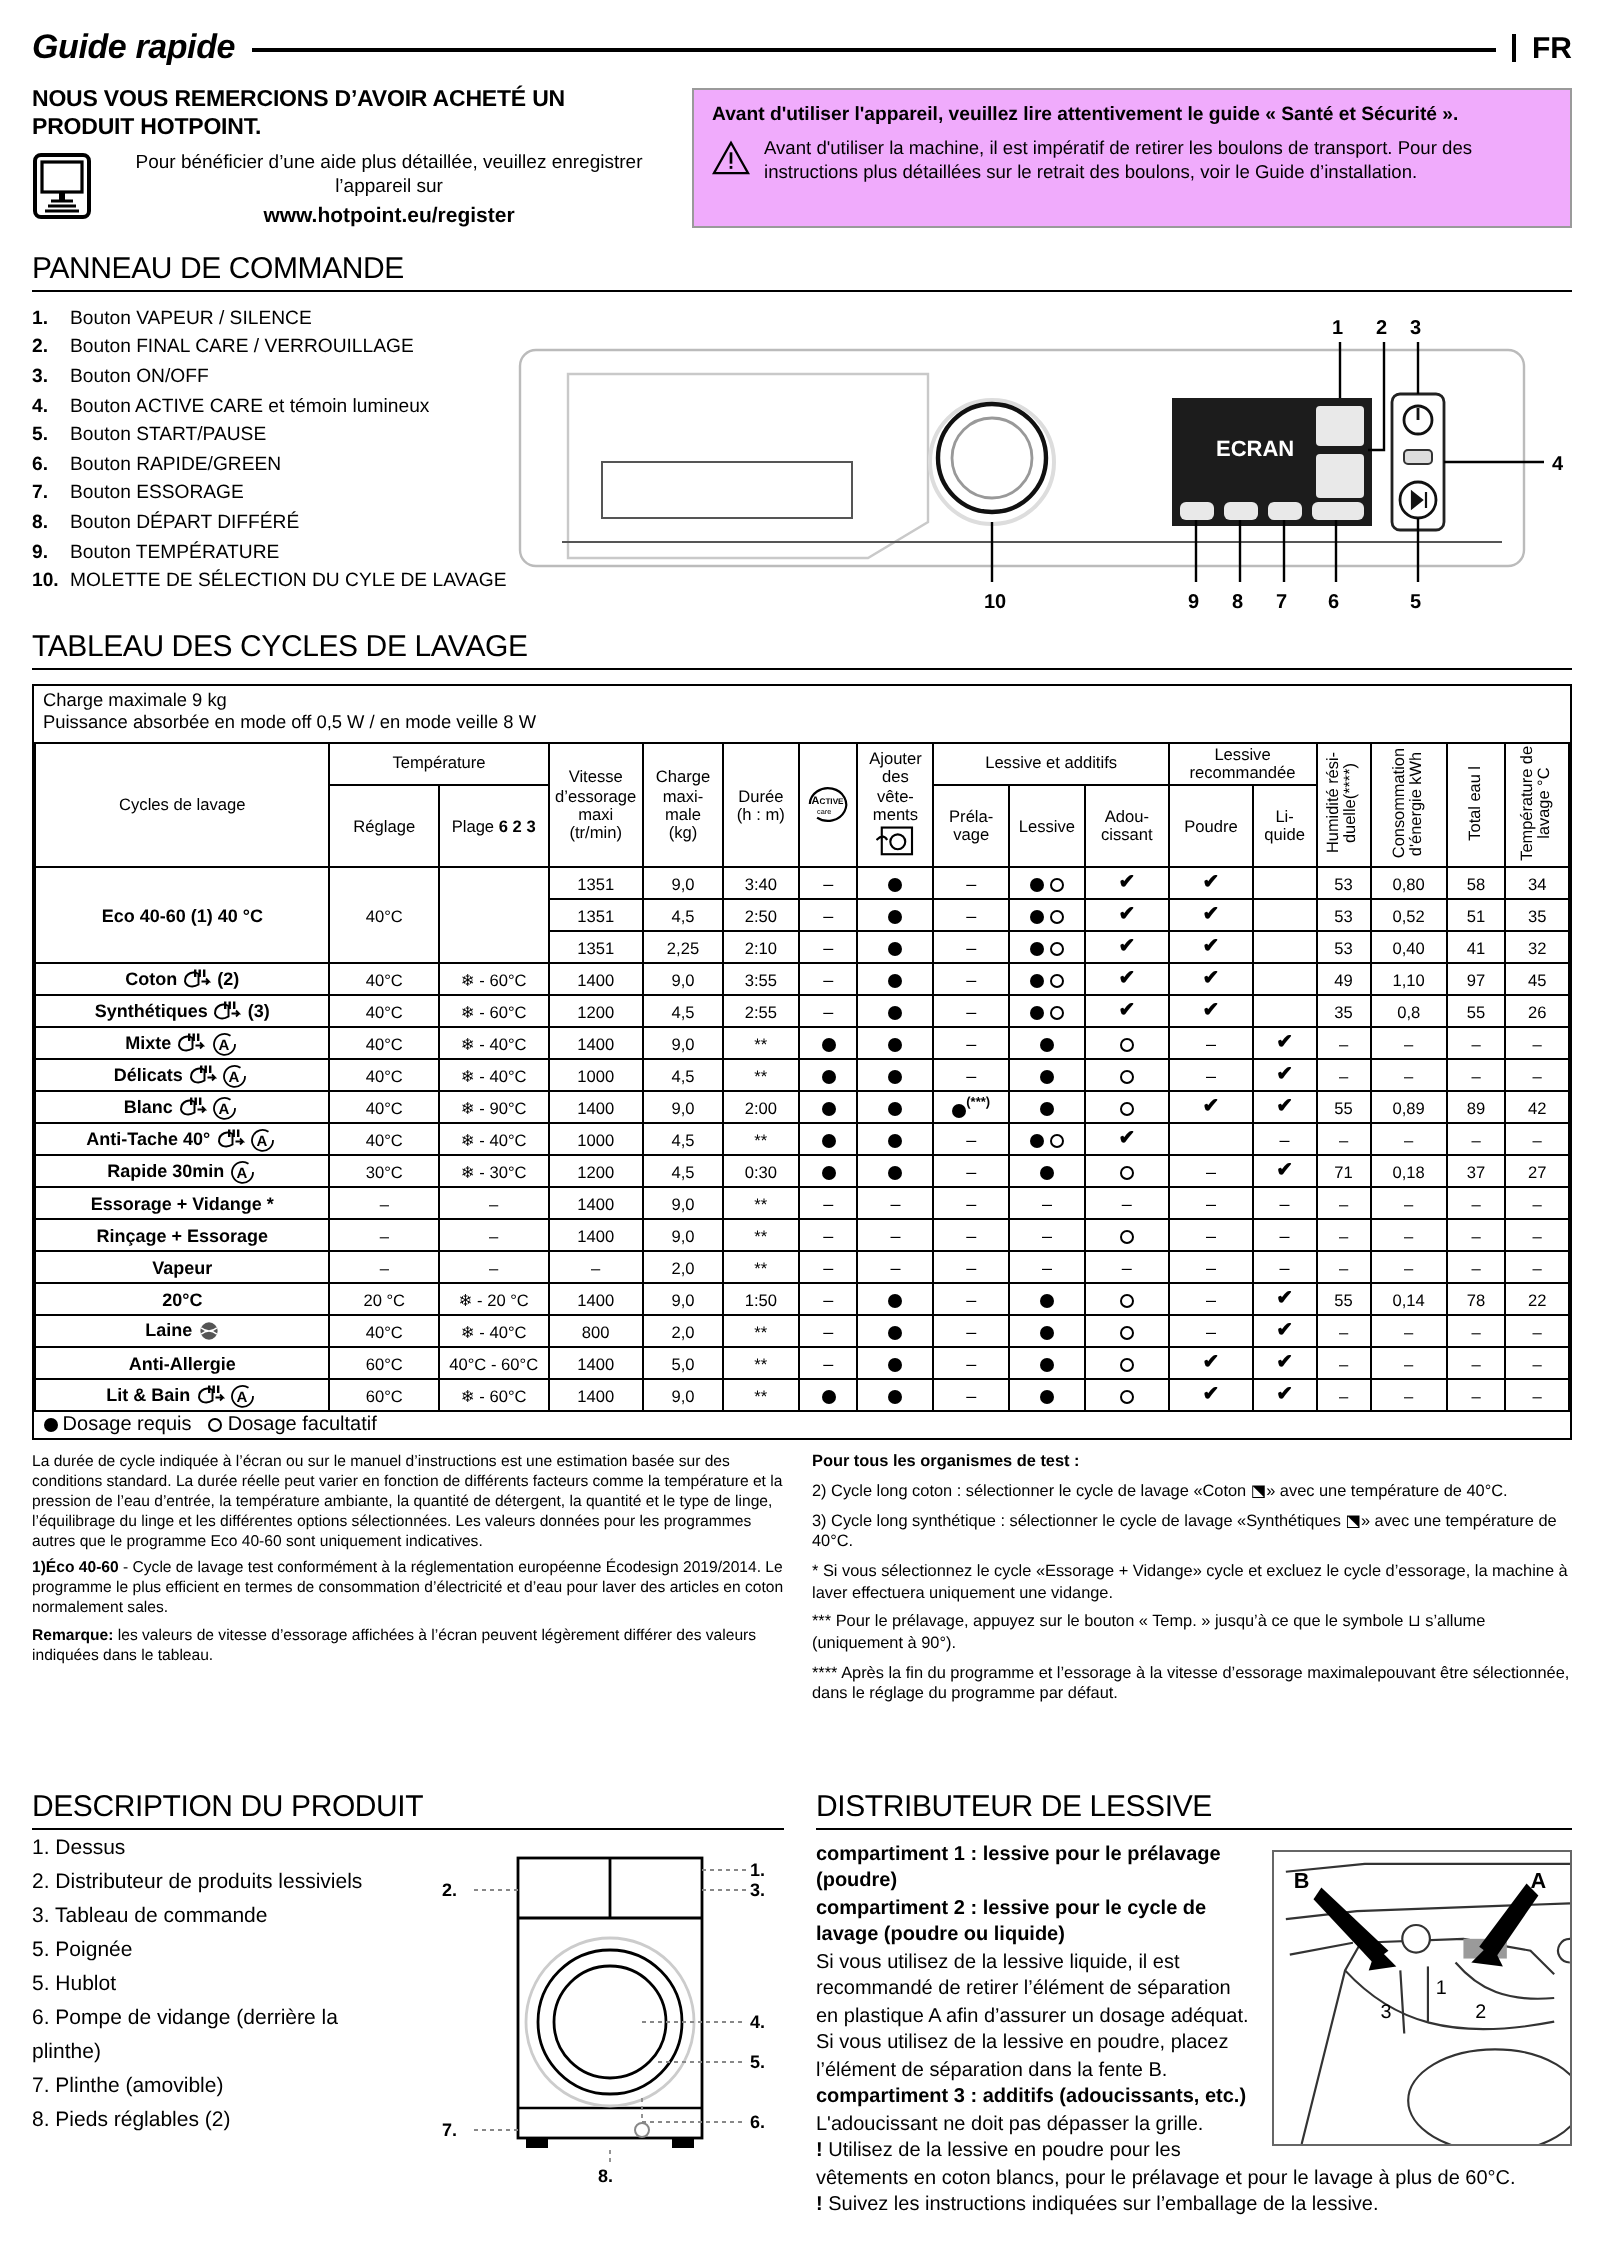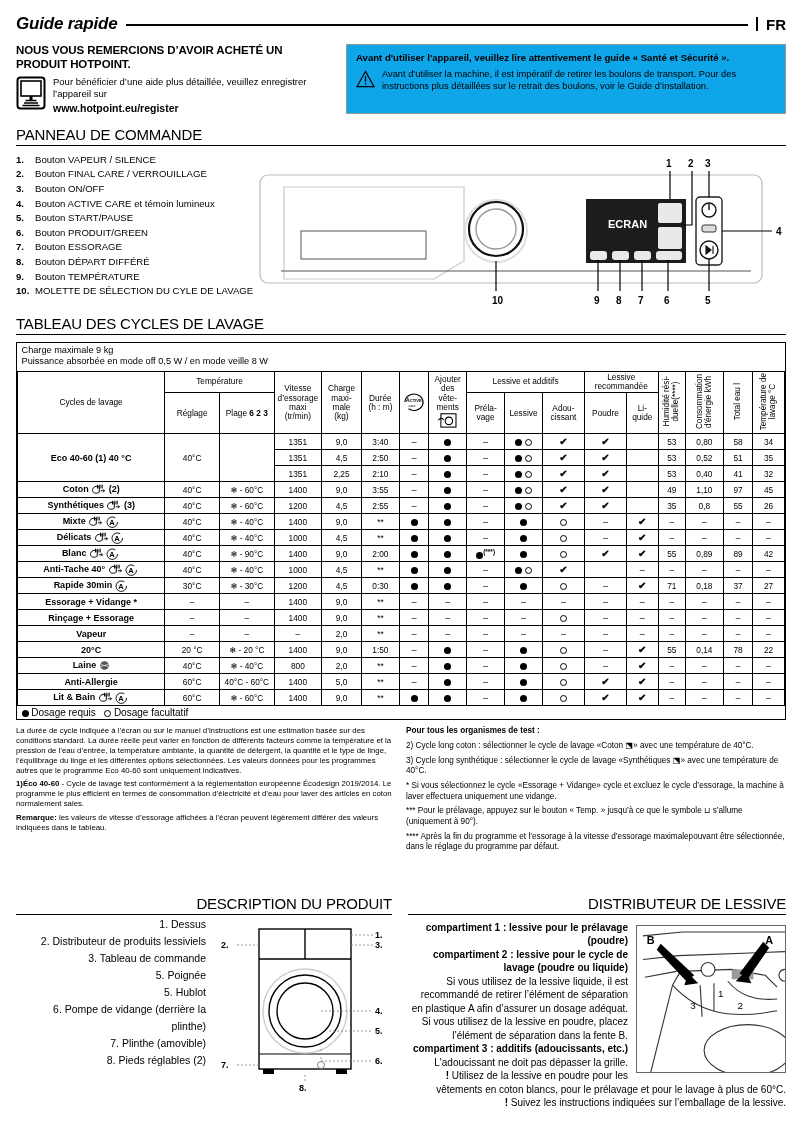--- a/index.html
+++ b/index.html
@@ -17,26 +17,26 @@
   
   .hdr { display:flex; align-items:center; gap:8px; }
   .hdr-title { font-style: italic; font-weight: bold; font-size: 17px; letter-spacing:-0.2px; white-space:nowrap; }
   .hdr-rule { flex:1; height:0; border-top:2px solid #000; position:relative; top:1px; }
   .hdr-tick { width:0; height:14px; border-left:2px solid #000; }
   .hdr-lang { font-weight:bold; font-size:15px; }
 
   .intro { display:flex; gap:10px; margin-top:10px; }
   .intro-left { width:320px; }
   .thanks { font-weight:bold; font-size:11.5px; line-height:1.18; letter-spacing:-0.1px; }
-  .reg-row { display:flex; gap:7px; margin-top:5px; align-items:flex-start; }
+  .reg-row { display:flex; gap:7px; margin-top:5px; align-items:flex-start;text-align:center; }
   .reg-text { font-size:9.5px; line-height:1.2; }
   .reg-url { font-weight:bold; font-size:10.5px; margin-top:3px; display:block; }
   .monitor { width:30px; height:34px; flex:0 0 auto; }
 
-  .warnbox { flex:1; border:1px solid #9a9a9a; background:#0ea5e9; padding:7px 9px; }
+  .warnbox { flex:1; border:1px solid #9a9a9a; background:#f0abfc; padding:7px 9px; }
   .warn-title { font-weight:bold; font-size:9.6px; line-height:1.25; }
   .warn-body { display:flex; gap:7px; margin-top:5px; align-items:flex-start; }
   .warn-tri { width:19px; height:18px; flex:0 0 auto; margin-top:1px;}
   .warn-text { font-size:9.3px; line-height:1.28; }
 
   
   .sec-title { font-weight:normal; font-size:15px; margin-top:12px; letter-spacing:-0.2px;}
   .sec-rule { border-top:1.5px solid #000; margin-top:2px; }
 
   
@@ -64,21 +64,21 @@
   .ovf { white-space:nowrap; }
 
   
   .notes { display:flex; gap:14px; margin-top:6px; }
   .notes-l { width:376px; font-size:7.8px; line-height:1.26; }
   .notes-r { flex:1; font-size:8.2px; line-height:1.3; }
   .notes-r p, .notes-l p { margin:0 0 4px 0; }
   .b { font-weight:bold; }
 
   
-  .bottom { display:flex; gap:16px; margin-top:26px;text-align:right; }
+  .bottom { display:flex; gap:16px; margin-top:26px; }
   .bl { width:376px; }
   .br { flex:1; }
   .desc-list { margin-top:1px; font-size:10.5px; line-height:1.62; width:190px; float:left;}
   .wm-fig { float:right; width:175px; height:180px; position:relative; }
   .disp-text { font-size:10px; line-height:1.35; margin-top:6px; }
   .disp-text p { margin:0; }
   .disp-fig { float:right; width:150px; height:148px; margin:4px 0 4px 8px; border:1.5px solid #666; }
   .excl { font-weight:bold; }
   .clear { clear:both; }
 </style>
@@ -143,21 +143,21 @@
       <div class="cp-item">
           <span class="cp-num">4.</span>
           <span>Bouton ACTIVE CARE et témoin lumineux</span>
         </div>
       <div class="cp-item">
           <span class="cp-num">5.</span>
           <span>Bouton START/PAUSE</span>
         </div>
       <div class="cp-item">
           <span class="cp-num">6.</span>
-          <span>Bouton PRODUIT/GREEN</span>
+          <span>Bouton RAPIDE/GREEN</span>
         </div>
       <div class="cp-item">
           <span class="cp-num">7.</span>
           <span>Bouton ESSORAGE</span>
         </div>
       <div class="cp-item">
           <span class="cp-num">8.</span>
           <span>Bouton DÉPART DIFFÉRÉ</span>
         </div>
       <div class="cp-item">

